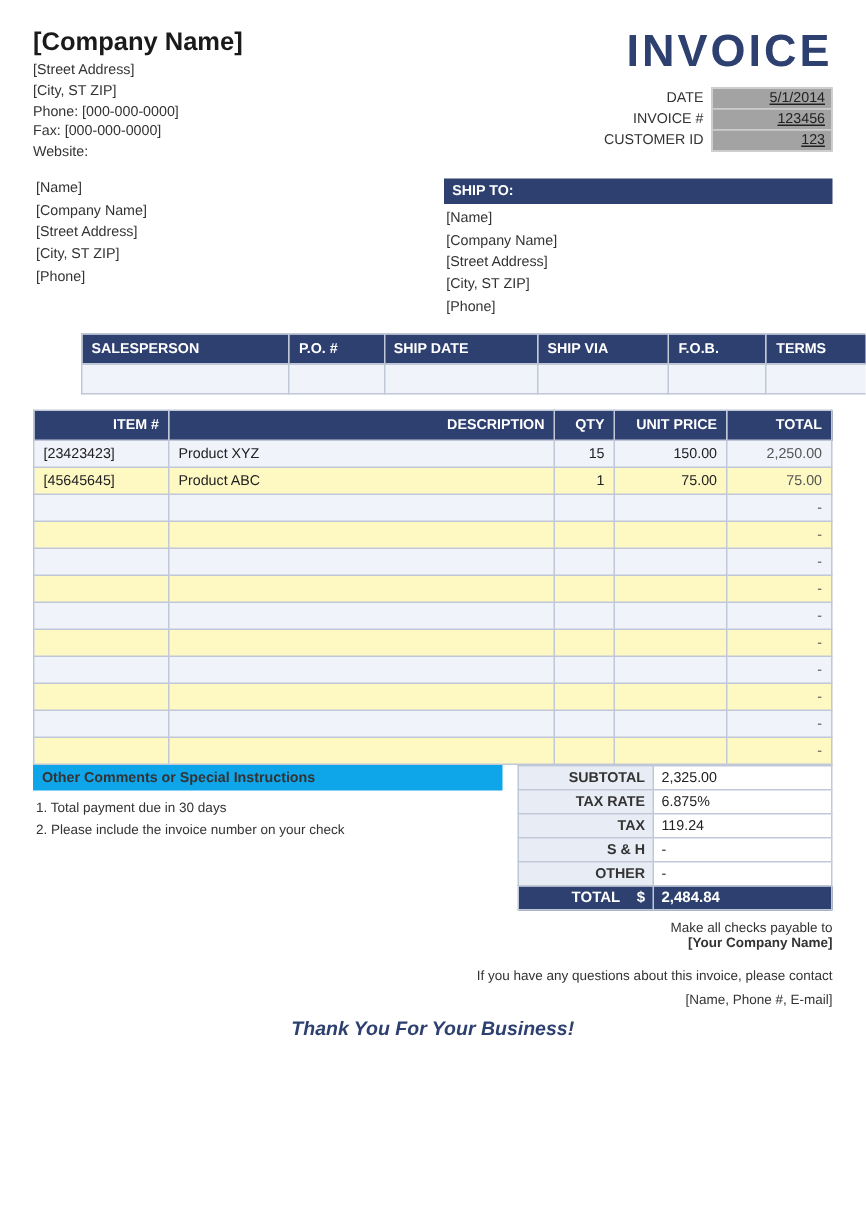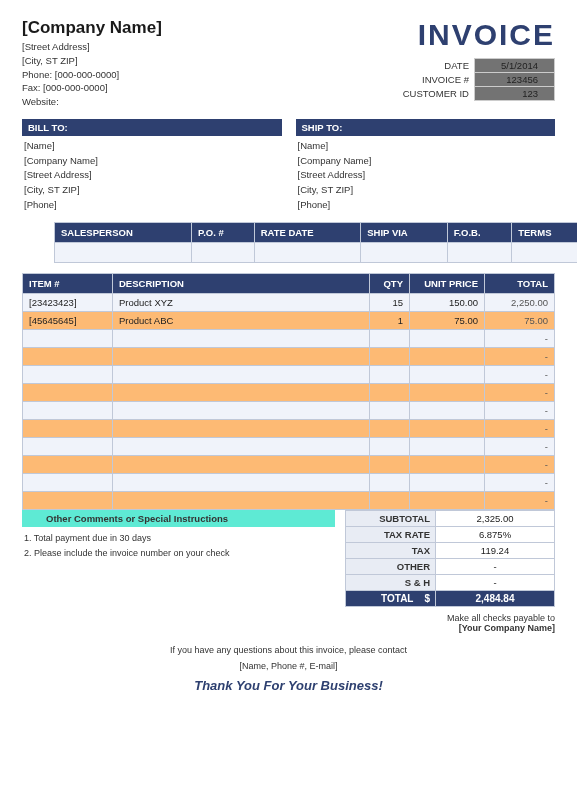--- a/index.html
+++ b/index.html
@@ -15,21 +15,21 @@
     
     .header { display: flex; justify-content: space-between; align-items: flex-start; margin-bottom: 10px; }
     .company-block {}
     .company-name { font-size: 17px; font-weight: bold; color: #1a1a1a; margin-bottom: 2px; }
     .company-detail { font-size: 9.5px; color: #333; line-height: 1.45; }
     .invoice-right { text-align: right; }
     .invoice-title { font-size: 30px; font-weight: bold; color: #2e4070; letter-spacing: 2px; margin-bottom: 6px; }
     .invoice-meta-table { border-collapse: collapse; margin-left: auto; }
     .invoice-meta-table td { font-size: 9.5px; padding: 1px 3px; }
     .invoice-meta-table .meta-label { font-weight: normal; color: #333; text-align: right; padding-right: 5px; }
-    .invoice-meta-table .meta-value { border: 1px solid #ccc; min-width: 80px; padding: 1px 16px; background: #737373; }
+    .invoice-meta-table .meta-value { border: 1px solid #ccc; min-width: 80px; padding: 1px 4px; background: #a3a3a3; text-decoration: underline; }
 
     
     .bill-ship { display: flex; gap: 14px; margin-bottom: 10px; }
     .bill-ship-block { flex: 1; }
     .section-header-blue {
       background: #2e4070;
       color: #fff;
       font-weight: bold;
       font-size: 9.5px;
       padding: 3px 6px;
@@ -58,58 +58,58 @@
 
     
     .items-table { width: 100%; border-collapse: collapse; margin-bottom: 0; }
     .items-table th {
       background: #2e4070;
       color: #fff;
       font-size: 9.5px;
       font-weight: bold;
       padding: 4px 6px;
       border: 1px solid #c0c8d8;
-      text-align: left;
+      text-align: right;
     }
     .items-table th.right, .items-table td.right { text-align: right; }
     .items-table th.center, .items-table td.center { text-align: right; }
     .items-table td {
       border: 1px solid #c0c8d8;
       padding: 3px 6px;
       font-size: 9.5px;
       height: 17px;
-      background: #fdba74;
+      background: #fef9c3;
     }
     .items-table tr.alt td { background: #f0f3fa; }
     .dash-cell { text-align: right; color: #555; }
 
     
     .bottom-section { display: flex; gap: 0; margin-top: 0; }
     .comments-block { flex: 1; padding-right: 10px; }
     .comments-header {
-      background: #5eead4;
+      background: #0ea5e9;
       color: #333;
       font-size: 9.5px;
       font-weight: bold;
-      padding: 3px 24px;
+      padding: 3px 6px;
       margin-bottom: 4px;
     }
     .comments-text { font-size: 9px; color: #333; line-height: 1.6; padding-left: 2px; }
     .totals-block { min-width: 210px; }
     .totals-table { width: 100%; border-collapse: collapse; }
     .totals-table td { font-size: 9.5px; padding: 2px 5px; border: 1px solid #c0c8d8; }
     .totals-table .t-label { font-weight: bold; color: #333; background: #e8ecf4; text-align: right; width: 90px; }
-    .totals-table .t-value { background: #fff; text-align: center; min-width: 80px; }
+    .totals-table .t-value { background: #fff; text-align: left; min-width: 80px; }
     .totals-table .total-row td { background: #2e4070; color: #fff; font-weight: bold; font-size: 10px; }
     .totals-table .total-row .t-value { background: #2e4070; color: #fff; }
 
     
     .footer-payable { text-align: right; font-size: 9px; margin-top: 6px; color: #333; }
     .footer-payable strong { font-weight: bold; }
-    .footer-contact { text-align: center; font-size: 9px; margin-top: 10px; color: #333; line-height: 1.7; }
+    .footer-contact { text-align: right; font-size: 9px; margin-top: 10px; color: #333; line-height: 1.7; }
     .footer-thankyou { text-align: center; font-size: 13px; font-style: italic; font-weight: bold; color: #2e4070; margin-top: 4px; }
   </style>
 </head>
 <body>
 
 <div class="header">
   <div class="company-block">
     <div class="company-name">[Company Name]</div>
     <div class="company-detail">[Street Address]</div>
     <div class="company-detail">[City, ST  ZIP]</div>
@@ -133,21 +133,20 @@
         <td class="meta-label">CUSTOMER ID</td>
         <td class="meta-value">123</td>
       </tr>
     </tbody>
       </table>
   </div>
 </div>
 
 <div class="bill-ship">
   <div class="bill-ship-block">
-    <div class="section-header-blue">BILL TO:</div>
     <div class="bill-ship-content">
       <div>[Name]</div>
       <div>[Company Name]</div>
       <div>[Street Address]</div>
       <div>[City, ST  ZIP]</div>
       <div>[Phone]</div>
     </div>
   </div>
   <div class="bill-ship-block">
     <div class="section-header-blue">SHIP TO:</div>
@@ -159,21 +158,21 @@
       <div>[Phone]</div>
     </div>
   </div>
 </div>
 
 <table class="sales-table">
   <thead>
     <tr>
       <th>SALESPERSON</th>
       <th>P.O. #</th>
-      <th>RATE DATE</th>
+      <th>SHIP DATE</th>
       <th>SHIP VIA</th>
       <th>F.O.B.</th>
       <th>TERMS</th>
     </tr>
   </thead>
   <tbody>
     <tr>
       <td>&nbsp;</td>
       <td>&nbsp;</td>
       <td>&nbsp;</td>
@@ -299,25 +298,25 @@
       </tr>
       <tr>
         <td class="t-label">TAX RATE</td>
         <td class="t-value">6.875%</td>
       </tr>
       <tr>
         <td class="t-label">TAX</td>
         <td class="t-value">119.24</td>
       </tr>
       <tr>
+        <td class="t-label">S &amp; H</td>
+        <td class="t-value">-</td>
+      </tr>
+      <tr>
         <td class="t-label">OTHER</td>
-        <td class="t-value">-</td>
-      </tr>
-      <tr>
-        <td class="t-label">S &amp; H</td>
         <td class="t-value">-</td>
       </tr>
       <tr class="total-row">
         <td class="t-label">
           <span>TOTAL</span>
           &nbsp;&nbsp;
           <span>$</span>
         </td>
         <td class="t-value">2,484.84</td>
       </tr>

